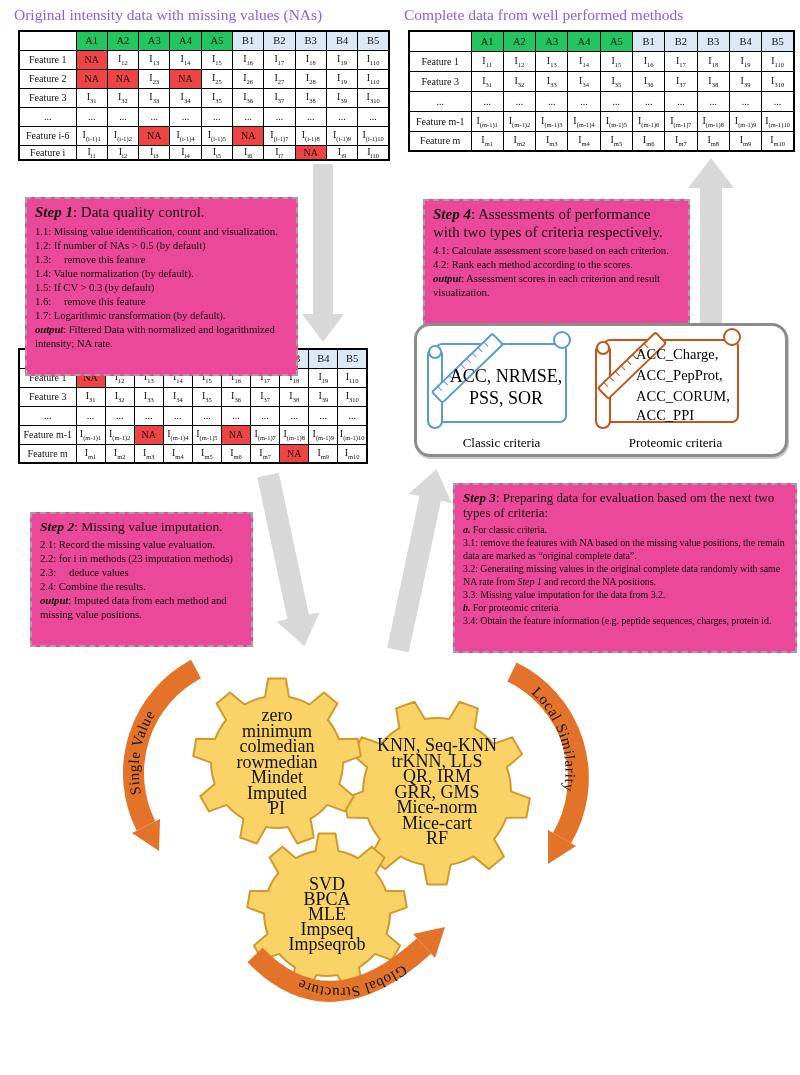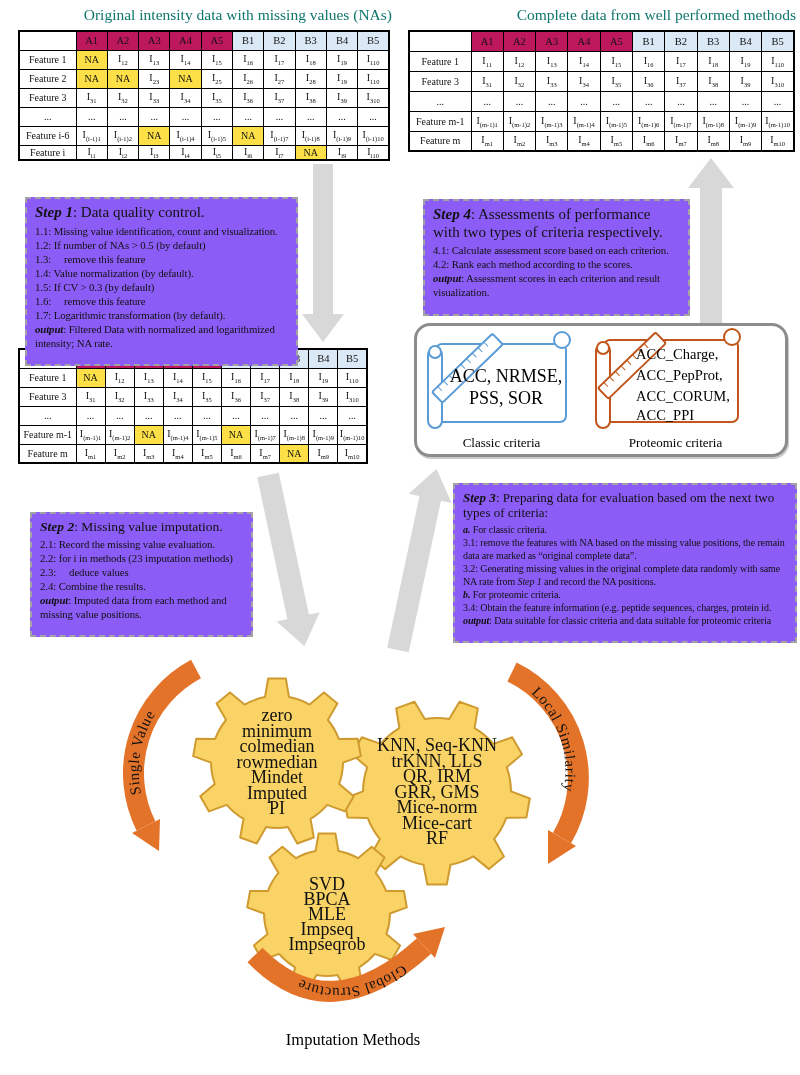--- a/index.html
+++ b/index.html
@@ -1,32 +1,32 @@
 <!DOCTYPE html>
 <html><head>
 <meta charset="utf-8">
 <style>
   * { margin:0; padding:0; box-sizing:border-box; }
   body { background:#fff; font-family:"Liberation Serif","DejaVu Serif",serif; color:#111; }
   .page { position:relative; width:800px; height:1075px; background:#fff; overflow:hidden; }
   #bg { position:absolute; left:0; top:0; }
 
-  .fig-title { position:absolute; text-align:right; font-size:15.5px; color:#0f766e; }
+  .fig-title { position:absolute; text-align:left; font-size:15.5px; color:#8b5cf6; }
   .bottom-label { position:absolute; text-align:center; font-size:16.5px; color:#000; }
 
   table.grid { position:absolute; border-collapse:collapse; table-layout:fixed; background:#fff; border:2px solid #000; }
   .grid th, .grid td { border:1px solid #000; text-align:center; vertical-align:middle;
       font-size:10px; font-weight:normal; padding:0; white-space:nowrap; }
   .grid thead th { font-size:10.5px; }
-  .col-a { background:#be185d; }
+  .col-a { background:#22c55e; }
   .col-b { background:#dbe9f6; }
-  td.na  { background:#fde047; }
+  td.na  { background:#ef4444; }
   .grid sub { font-size:6.5px; }
 
-  .step { position:absolute; border:2px dashed #a3a3a3; background:#8b5cf6; padding:5px 8px 14px 8px; }
+  .step { position:absolute; border:2px dashed #a3a3a3; background:#ec4899; padding:5px 8px 24px 8px; }
   .step-heading { font-size:15px; line-height:1.18; margin-bottom:2px; }
   .step-s2 .step-heading { font-size:13.5px; }
   .step-s3 .step-heading { font-size:13px; }
   .shead { font-weight:bold; font-style:italic; }
   .step-line { font-size:10.8px; line-height:1.3; white-space:pre-wrap; letter-spacing:-0.1px; }
   .step-s3 .step-line { font-size:10px; }
 
   .criteria { position:absolute; left:414px; top:323px; width:374px; height:134px;
       border:3px solid #8c8c8c; border-radius:16px; background:#fff; box-shadow:1px 2px 0 #c9c9c9; }
   .scroll-svg { position:absolute; }
@@ -409,23 +409,23 @@
       <div class="step-line">2.2: for i in methods (23 imputation methods)</div>
       <div class="step-line">2.3:     deduce values</div>
       <div class="step-line">2.4: Combine the results.</div>
       <div class="step-line"><span class="shead">output</span>: Imputed data from each method and missing value positions.</div>
     </div>
   <div class="step step-s3" style="left:453px;top:483px;width:344px">
       <div class="step-heading"><span class="shead">Step 3</span>: Preparing data for evaluation based om the next two types of criteria:</div>
       <div class="step-line"><span class="shead">a.</span> For classic criteria.</div>
       <div class="step-line">3.1: remove the features with NA based on the missing value positions, the remain data are marked as “original complete data”.</div>
       <div class="step-line">3.2: Generating missing values in the original complete data randomly with same NA rate from <i>Step 1</i> and record the NA positions.</div>
+      <div class="step-line">3.3: Missing value imputation for the data from 3.2.</div>
       <div class="step-line"><span class="shead">b.</span> For proteomic criteria.</div>
       <div class="step-line">3.4: Obtain the feature information (e.g. peptide sequences, charges, protein id.</div>
-      <div class="step-line"><span class="shead">output</span>: Data suitable for classic criteria and data suitable for proteomic criteria</div>
     </div>
   <div class="step step-s4" style="left:423px;top:199px;width:267px">
       <div class="step-heading"><span class="shead">Step 4</span>: Assessments of performance with two types of criteria respectively.</div>
       <div class="step-line">4.1: Calculate assessment score based on each criterion.</div>
       <div class="step-line">4.2: Rank each method according to the scores.</div>
       <div class="step-line"><span class="shead">output</span>: Assessment scores in each criterion and result visualization.</div>
     </div>
 
   <div class="criteria"></div>
 
@@ -501,14 +501,13 @@
       <div>RF</div>
     </div>
   <div class="gear-text" style="left:247px;top:877px;width:160px;line-height:15px">
       <div>SVD</div>
       <div>BPCA</div>
       <div>MLE</div>
       <div>Impseq</div>
       <div>Impseqrob</div>
     </div>
 
-  <div class="bottom-label" style="left:253px;top:1030px;width:200px">Imputation Methods</div>
 </div>
 
 </body></html>

